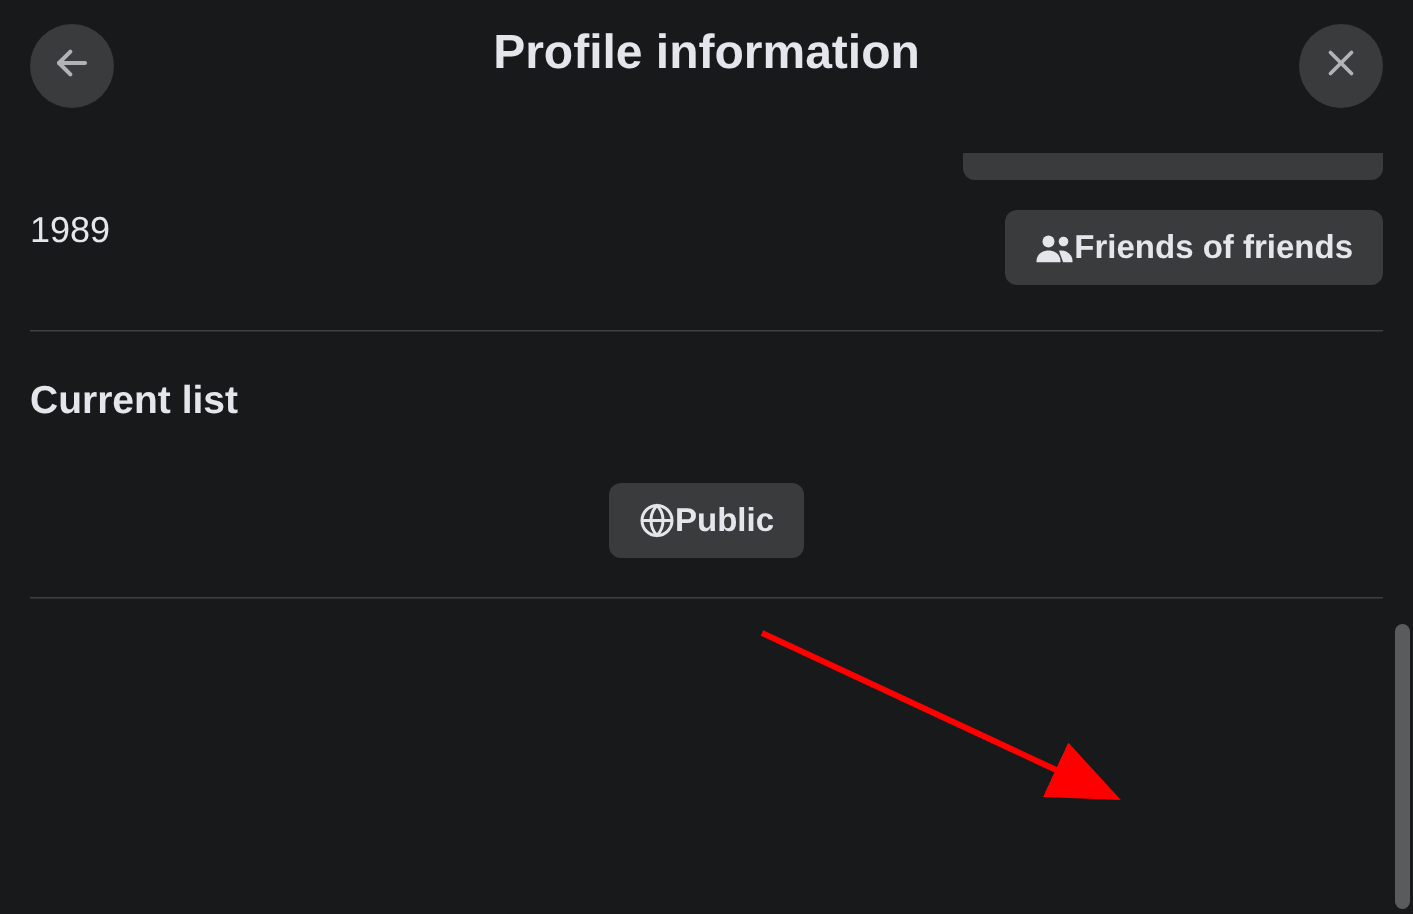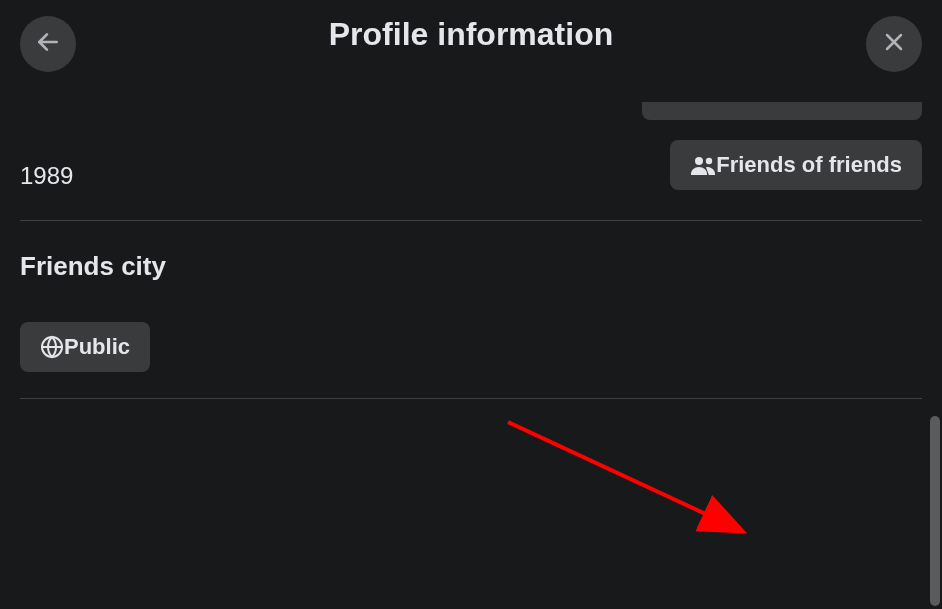--- a/index.html
+++ b/index.html
@@ -36,21 +36,21 @@
     .header-title {
       font-size: 32px;
       font-weight: 700;
       color: #e4e6eb;
     }
     .content {
       padding: 0 20px;
     }
     .row {
       display: flex;
-      align-items: flex-end;
+      align-items: flex-start;
       justify-content: space-between;
       padding: 12px 0;
     }
     .year-value {
       font-size: 24px;
       color: #e4e6eb;
       font-weight: 400;
     }
     .privacy-btn {
       display: inline-flex;
@@ -71,21 +71,21 @@
       background: #3e4042;
       margin: 18px 0;
     }
     .section-title {
       font-size: 26px;
       font-weight: 700;
       color: #e4e6eb;
     }
     .row-right {
       display: flex;
-      justify-content: flex-start;
+      justify-content: center;
       padding: 28px 0 8px 0;
     }
     .question-row {
       display: flex;
       align-items: center;
       justify-content: space-between;
       padding: 28px 0 12px 0;
     }
     .question-text {
       font-size: 23px;
@@ -156,21 +156,21 @@
           <path d="M16 12.2c2.5-0.8 6 0.3 8 3.3 0.7 1.1 1 2.3 1 3.5v1h-6.2"></path>
         </svg>
       </span>
       <span>Friends of friends</span>
     </div>
   </div>
 
   <div class="divider"></div>
 
   <div class="row">
-    <span class="section-title">Friends city</span>
+    <span class="section-title">Current list</span>
   </div>
 
   <div class="row-right">
     <div class="privacy-btn">
       <span class="icon">
         <svg width="24" height="24" viewBox="0 0 24 24" fill="#e4e6eb">
           <circle cx="12" cy="12" r="10" fill="none" stroke="#e4e6eb" stroke-width="2"></circle>
           <path d="M2 12h20M12 2c2.5 2.5 4 6 4 10s-1.5 7.5-4 10c-2.5-2.5-4-6-4-10s1.5-7.5 4-10z" fill="none" stroke="#e4e6eb" stroke-width="2"></path>
         </svg>
       </span>

